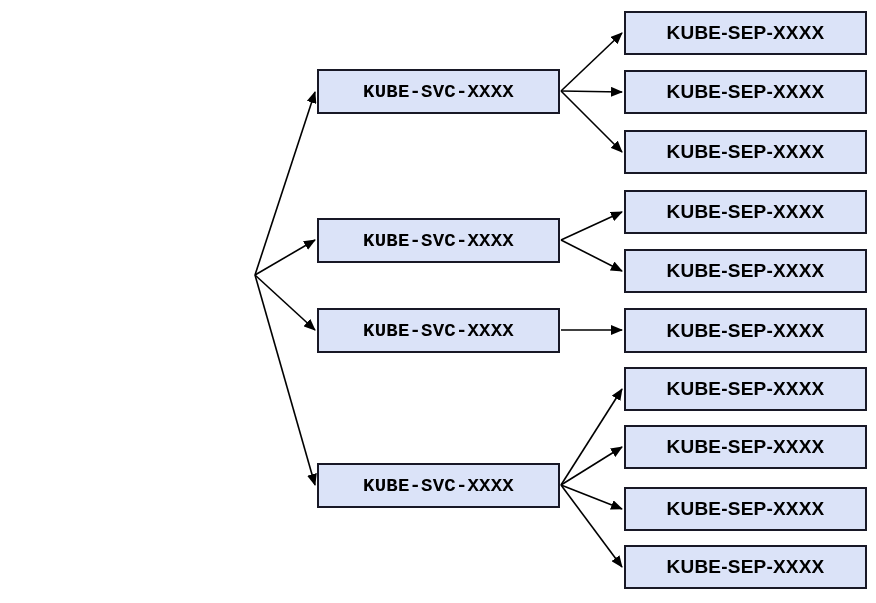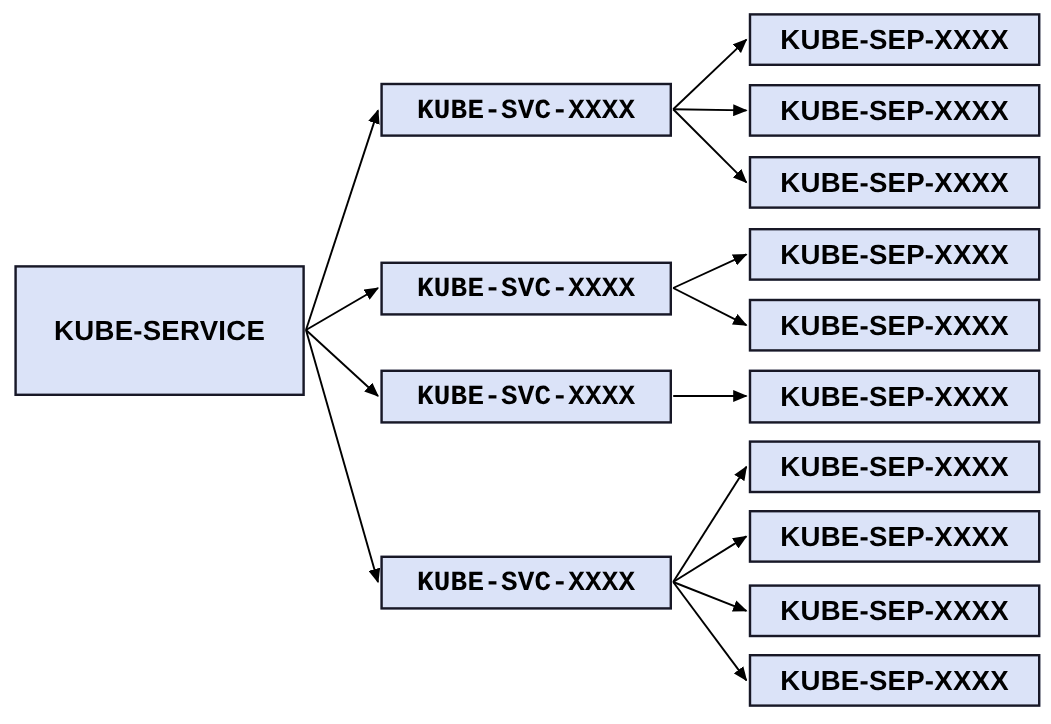--- a/index.html
+++ b/index.html
@@ -20,21 +20,21 @@
   .edges line { stroke: #000000; stroke-width: 1.6; }
   .node {
     position: absolute;
     box-sizing: border-box;
     background: #dbe3f8;
     border: 2px solid #181826;
     display: flex;
     align-items: center;
     justify-content: center;
     font-weight: bold;
-    font-size: 23px;
+    font-size: 19px;
     letter-spacing: 0.2px;
     color: #000000;
     z-index: 2;
     white-space: nowrap;
   }
   .root-node  { left: 12px;  top: 221px; width: 242px; height: 109px; }
   .svc        { left: 317px; width: 243px; height: 45px; font-family: Liberation Mono, monospace; }
   .sep        { left: 624px; width: 243px; height: 44px; }
   .svc-1 { top: 69px; }
   .svc-2 { top: 218px; }
@@ -76,21 +76,20 @@
     <line x1="561" y1="240" x2="622" y2="271" marker-end="url(#arrow)"></line>
 
     <line x1="561" y1="330" x2="622" y2="330" marker-end="url(#arrow)"></line>
 
     <line x1="561" y1="485" x2="622" y2="389" marker-end="url(#arrow)"></line>
     <line x1="561" y1="485" x2="622" y2="447" marker-end="url(#arrow)"></line>
     <line x1="561" y1="485" x2="622" y2="509" marker-end="url(#arrow)"></line>
     <line x1="561" y1="485" x2="622" y2="567" marker-end="url(#arrow)"></line>
   </svg>
 
-  <div class="node root-node">KUBE-SERVICE</div>
 
   <div class="node svc svc-1">KUBE-SVC-XXXX</div>
   <div class="node svc svc-2">KUBE-SVC-XXXX</div>
   <div class="node svc svc-3">KUBE-SVC-XXXX</div>
   <div class="node svc svc-4">KUBE-SVC-XXXX</div>
 
   <div class="node sep sep-1-1">KUBE-SEP-XXXX</div>
   <div class="node sep sep-1-2">KUBE-SEP-XXXX</div>
   <div class="node sep sep-1-3">KUBE-SEP-XXXX</div>
 

